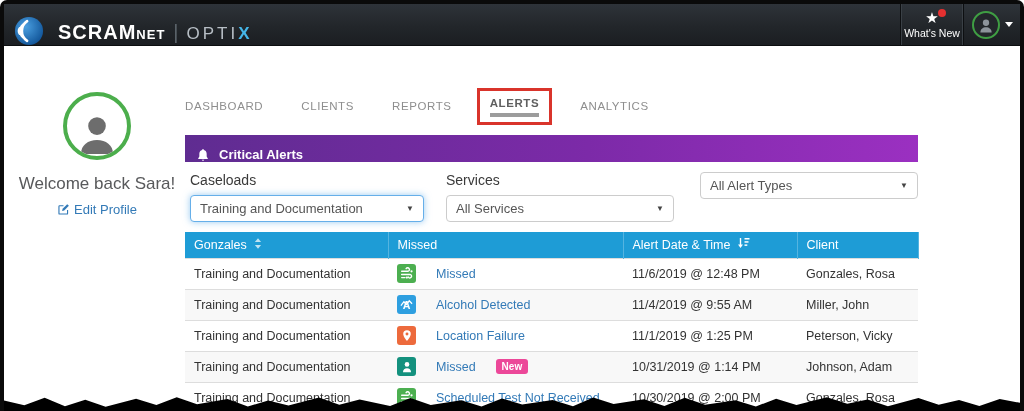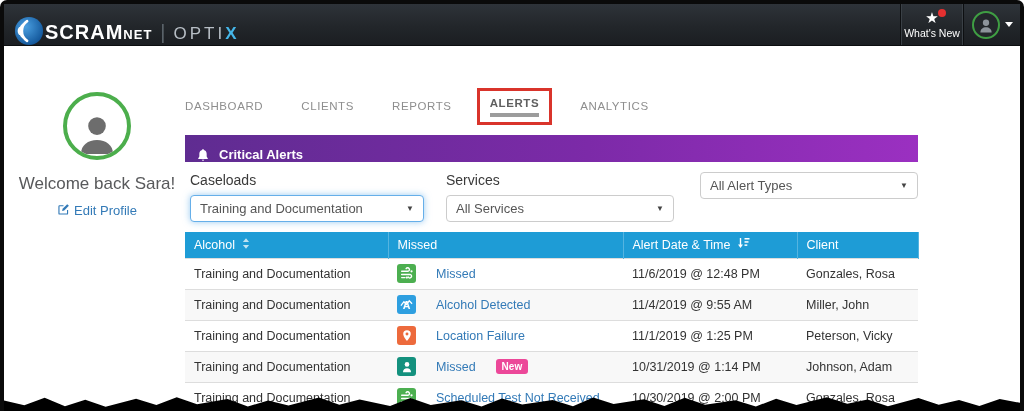--- a/index.html
+++ b/index.html
@@ -7,21 +7,21 @@
 
   .frame { position:relative; width:1024px; height:411px; background:#0a0a0a;
            border-radius:7px 7px 0 0; overflow:hidden; }
   .screen { position:absolute; left:4px; top:4px; right:4px; bottom:0;
             background:#ffffff; overflow:hidden; }
 
   
   .topbar { display:flex; align-items:stretch; height:42px;
             background:linear-gradient(180deg,#2e3339 0%,#22262a 55%,#1b1e22 100%);
             border-bottom:1px solid #0c0e10; }
-  .logo-area { display:flex; align-items:center; gap:1px; padding-left:10px; flex:1;margin-top:16px; }
+  .logo-area { display:flex; align-items:center; gap:14px; padding-left:10px; flex:1;margin-top:16px; }
   .logo-text { display:flex; align-items:baseline; color:#fff; }
   .logo-scram { font-size:20px; font-weight:bold; letter-spacing:1px; }
   .logo-net { font-size:13px; font-weight:bold; letter-spacing:1px; }
   .logo-sep { color:#5c646b; font-size:20px; font-weight:normal; margin:0 8px; }
   .logo-opti { font-size:17px; color:#b7bec5; letter-spacing:3px; }
   .logo-x { font-size:17px; color:#45b6e8; font-weight:bold; }
 
   .whats-new { width:64px; display:flex; flex-direction:column; align-items:center;
                justify-content:center; gap:1px; color:#fff; font-size:10.5px;
                border-left:1px solid #0d0f11; border-right:1px solid #0d0f11;
@@ -37,21 +37,21 @@
                overflow:hidden; }
   .caret-down { width:0; height:0; border-left:4px solid transparent;
                 border-right:4px solid transparent; border-top:5px solid #fff; }
 
   
   .welcome-block { position:absolute; left:14px; top:88px; width:158px; text-align:center; }
   .avatar-lg { width:68px; height:68px; border-radius:50%; border:4px solid #4cae4c;
                background:#fff; margin:0 auto 14px; display:flex; align-items:flex-end;
                justify-content:center; overflow:hidden; }
   .welcome-text { font-size:17px; color:#58595b; margin-bottom:8px; white-space:nowrap; }
-  .edit-profile { display:inline-flex; gap:4px; color:#337ab7;
+  .edit-profile { display:inline-flex; align-items:center; gap:4px; color:#337ab7;
                   font-size:13px; text-decoration:none; cursor:pointer; }
 
   
   .main { position:absolute; left:181px; top:84px; width:733px; }
 
   .tabs { display:flex; align-items:center; height:36px; margin-bottom:11px; }
   .tab { font-size:11.5px; letter-spacing:.6px; color:#8e8e8e; margin-right:38px;
          cursor:pointer; white-space:nowrap; }
   .tab-box { border:3px solid #d9342b; padding:6px 10px 5px; margin-right:28px;
              margin-left:-13px; }
@@ -218,21 +218,21 @@
         <colgroup>
             <col style="width: 203px;">
             <col style="width: 235px;">
             <col style="width: 174px;">
             <col style="width: 121px;">
           </colgroup>
         <thead>
             <tr>
   <th>
     <span class="th-inner">
-      <span>Alcohol</span>
+      <span>Gonzales</span>
       <span class="sort-icon"><svg width="8" height="11" viewBox="0 0 9 12">
                       <path d="M4.5 0 8 4.4H1z" fill="#bfe3f2"></path>
                       <path d="M4.5 12 1 7.6h7z" fill="#bfe3f2"></path>
                     </svg></span>
     </span>
   </th>
 
   <th>
     <span class="th-inner">
       <span>Missed</span>

